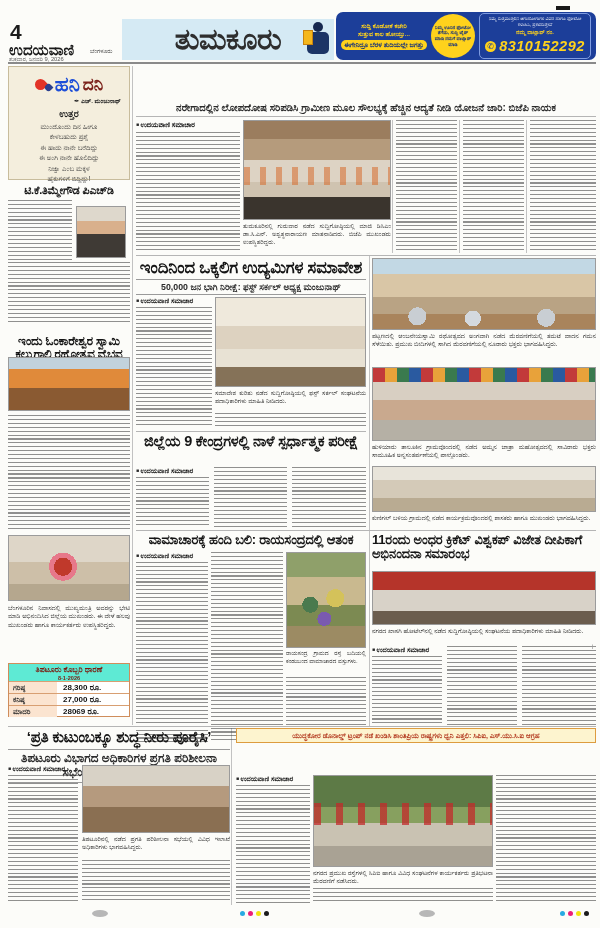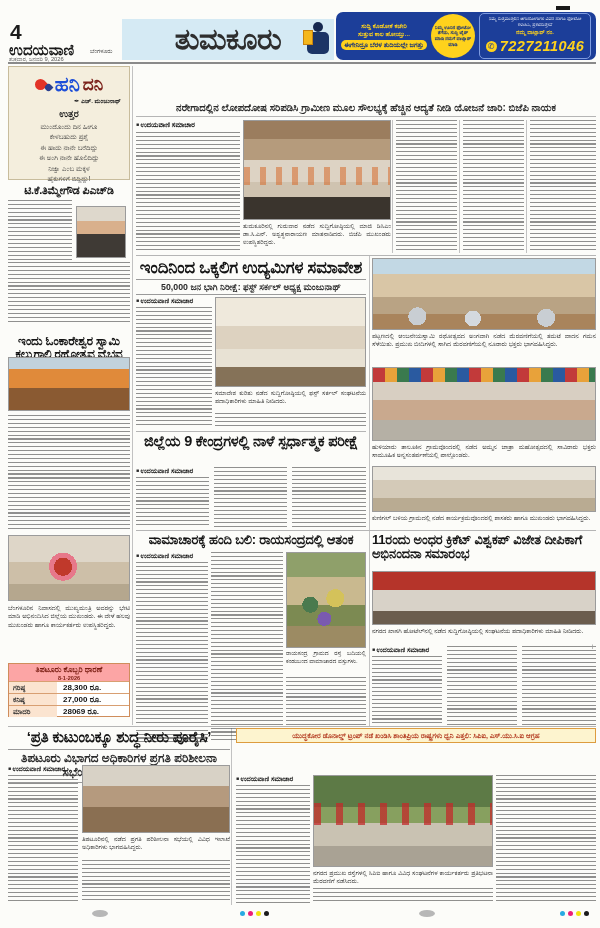--- a/index.html
+++ b/index.html
@@ -11,21 +11,21 @@
   .deck.rules{border-top:1px solid #9a9a9a;border-bottom:1px solid #9a9a9a;padding:2px 0;}
   .cap{color:#222;text-align:justify;line-height:1.3;}
   .byline{font-weight:700;color:#101010;}
   .byline .sq{color:#2b2b2b;font-size:5px;vertical-align:1px;}
   .gk{background-image:repeating-linear-gradient(to bottom,#424242 0,#424242 1.1px,transparent 1.1px,transparent 3.9px);opacity:.58;}
   .vr{width:1px;background:#c2c2c2;}
   .hr{height:1px;background:#b5b5b5;}
   .photo{border:1px solid #9b9b9b;box-sizing:border-box;}
   .capt{font-size:6.4px;}
   .tbl{border:1px solid #cf8d5c;box-sizing:border-box;background:#fff;}
-  .tbl .th{background:#fca5a5;color:#7a1d12;text-align:center;font-weight:800;}
+  .tbl .th{background:#5eead4;color:#7a1d12;text-align:center;font-weight:800;}
   .tbl .row{display:flex;border-top:1px solid #d89f72;}
   .tbl .lab{width:44px;background:#fbe4d0;font-weight:700;font-size:7px;padding:1.5px 0 0 4px;color:#333;}
   .tbl .val{flex:1;font-weight:800;font-size:8px;padding:1px 0 0 6px;color:#111;}
   .mark-oval{width:16px;height:7px;border-radius:50%;background:#b7b7b7;}
   .dots{display:flex;gap:3px;}
   .dots i{width:5px;height:5px;border-radius:50%;display:block;}
   .strip{background:#fdf4cf;border:1px solid #dd9c3f;color:#b33a20;font-weight:700;
          text-align:center;box-sizing:border-box;}
   .adbox{background:#1c3e99;border-radius:7px;display:flex;align-items:center;box-sizing:border-box;padding:3px 5px;gap:4px;}
   .adleft{width:86px;color:#ffd21c;font-weight:700;font-size:6.2px;text-align:center;line-height:1.25;}
@@ -69,21 +69,21 @@
       <div>ಸುದ್ದಿ ಕೊಡೋಕೆ ಕಚೇರಿ</div>
       <div>ಸುತ್ತುವ ಕಾಲ ಹೋಯ್ತು...</div>
       <div class="adpill">ಈಗೇನಿದ್ರೂ ಬೆರಳ ತುದಿಯಲ್ಲೇ ಜಗತ್ತು</div>
     </div>
     <div class="adcircle">ನಿಮ್ಮ ಊರಿನ ಫೋಟೋ ತೆಗೆದು, ಸುದ್ದಿ ಟೈಪ್ ಮಾಡಿ ನಮಗೆ ವಾಟ್ಸಾಪ್ ಮಾಡಿ</div>
     <div class="adright">
       <div>ನಿಮ್ಮ ಸುತ್ತಮುತ್ತಲಿನ ಆಗುಹೋಗುಗಳ ವಿವರ ಹಾಗೂ ಫೋಟೋ ಕಳುಹಿಸಿ, ಪ್ರಕಟಿಸುತ್ತೇವೆ</div>
       <div class="lbl">ನಮ್ಮ ವಾಟ್ಸಾಪ್ ನಂ.</div>
       <div class="adphone">
         <span class="ic">✆</span>
-        <span class="num">7227211046</span>
+        <span class="num">8310152292</span>
       </div>
     </div>
   </div>
 
   <div class="abs hr" style="left:8px;top:62px;width:588px;height:2px;background:#8a8a8a;"></div>
 
   <div class="abs vr" style="left:132px;top:66px;height:659px;"></div>
   <div class="abs vr" style="left:369px;top:256px;height:470px;"></div>
   <div class="abs vr" style="left:231px;top:728px;height:177px;"></div>
   <div class="abs vr" style="left:392px;top:120px;height:133px;"></div>

